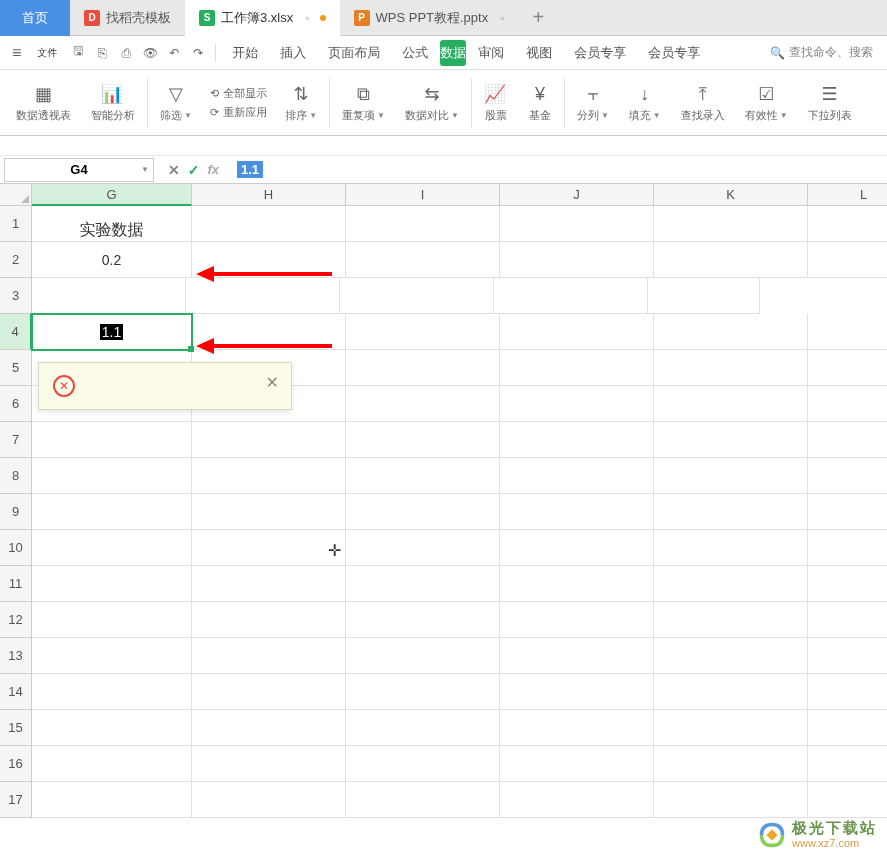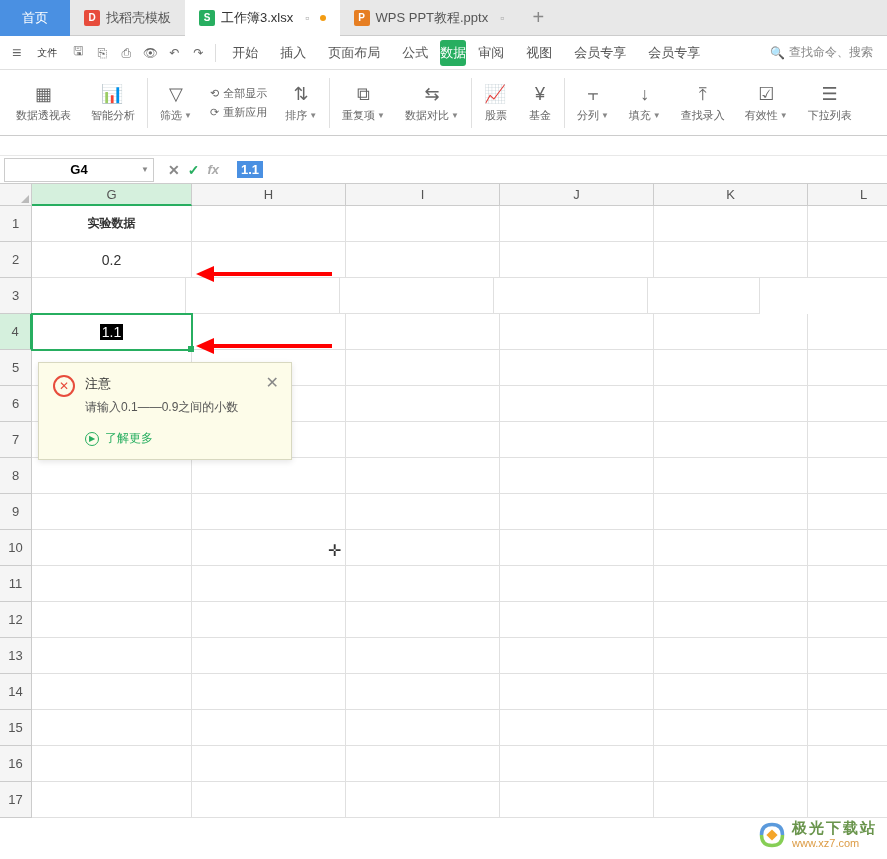--- a/index.html
+++ b/index.html
@@ -55,21 +55,21 @@
   .corner::after { content: ""; position: absolute; right: 2px; bottom: 2px; border-left: 8px solid transparent; border-bottom: 8px solid #bbb; }
   .col-headers { display: flex; }
   .col-header { height: 22px; background: #f5f5f5; border-right: 1px solid #ccc; border-bottom: 1px solid #ccc; display: flex; align-items: center; justify-content: center; font-size: 13px; color: #555; }
   .col-header.active { background: #d5f0dd; border-bottom: 2px solid #27ae60; }
   .row-headers { display: flex; flex-direction: column; }
   .row-header { width: 32px; background: #f5f5f5; border-right: 1px solid #ccc; border-bottom: 1px solid #ccc; display: flex; align-items: center; justify-content: center; font-size: 13px; color: #555; }
   .row-header.active { background: #d5f0dd; border-right: 2px solid #27ae60; }
   .grid { position: relative; }
   .grid-row { display: flex; }
   .cell { border-right: 1px solid #e0e0e0; border-bottom: 1px solid #e0e0e0; display: flex; align-items: center; justify-content: center; font-size: 14px; color: #333; position: relative; }
-  .cell.header-cell { font-size: 12px; font-weight: 700; }
+  .cell.header-cell { font-size: 16px; font-weight: 400; align-items: flex-end; }
   .cell.selected { outline: 2px solid #27ae60; outline-offset: -1px; z-index: 5; }
   .cell.selected .cell-value { background: #000; color: #fff; padding: 0 2px; }
   .fill-handle { position: absolute; right: -3px; bottom: -3px; width: 6px; height: 6px; background: #27ae60; z-index: 6; }
   
   
   .validation-popup { position: absolute; left: 38px; top: 362px; width: 254px; background: #fdfce9; border: 1px solid #d8d8c0; padding: 12px 14px; z-index: 20; box-shadow: 0 2px 6px rgba(0,0,0,0.1); }
   .popup-header { display: flex; align-items: flex-start; gap: 10px; }
   .popup-x-icon { width: 22px; height: 22px; border: 2px solid #e74c3c; border-radius: 50%; display: flex; align-items: center; justify-content: center; color: #e74c3c; font-size: 12px; flex-shrink: 0; }
   .popup-body { flex: 1; }
   .popup-title { font-size: 13px; color: #333; margin-bottom: 6px; font-weight: 500; }
@@ -432,28 +432,20 @@
 </div>
 <div class="arrow" style="left:196px;top:338px;">
   <div class="arrow-head" style="left:0;top:0;"></div>
   <div class="arrow-line" style="left:16px;top:6px;width:120px;"></div>
 </div>
 
 <div class="validation-popup">
   <span class="popup-close">✕</span>
   <div class="popup-header">
     <div class="popup-x-icon">✕</div>
-    <div class="popup-body">
-      <div class="popup-title">注意</div>
-      <div class="popup-msg">请输入0.1——0.9之间的小数</div>
-      <div class="popup-link">
-        <span class="popup-link-icon">▶</span>
-        <span>了解更多</span>
-      </div>
-    </div>
   </div>
 </div>
 
 <div class="cursor-cross">✛</div>
 
 <div class="watermark">
   <svg class="watermark-logo" viewBox="0 0 40 40">
     <path d="M5 20 Q5 5 20 5 Q35 5 35 20" fill="none" stroke="#4a90d9" stroke-width="5"></path>
     <path d="M35 20 Q35 35 20 35 Q5 35 5 20" fill="none" stroke="#7ac943" stroke-width="5"></path>
     <path d="M12 20 L20 12 L28 20 L20 28 Z" fill="#f39c12"></path>

